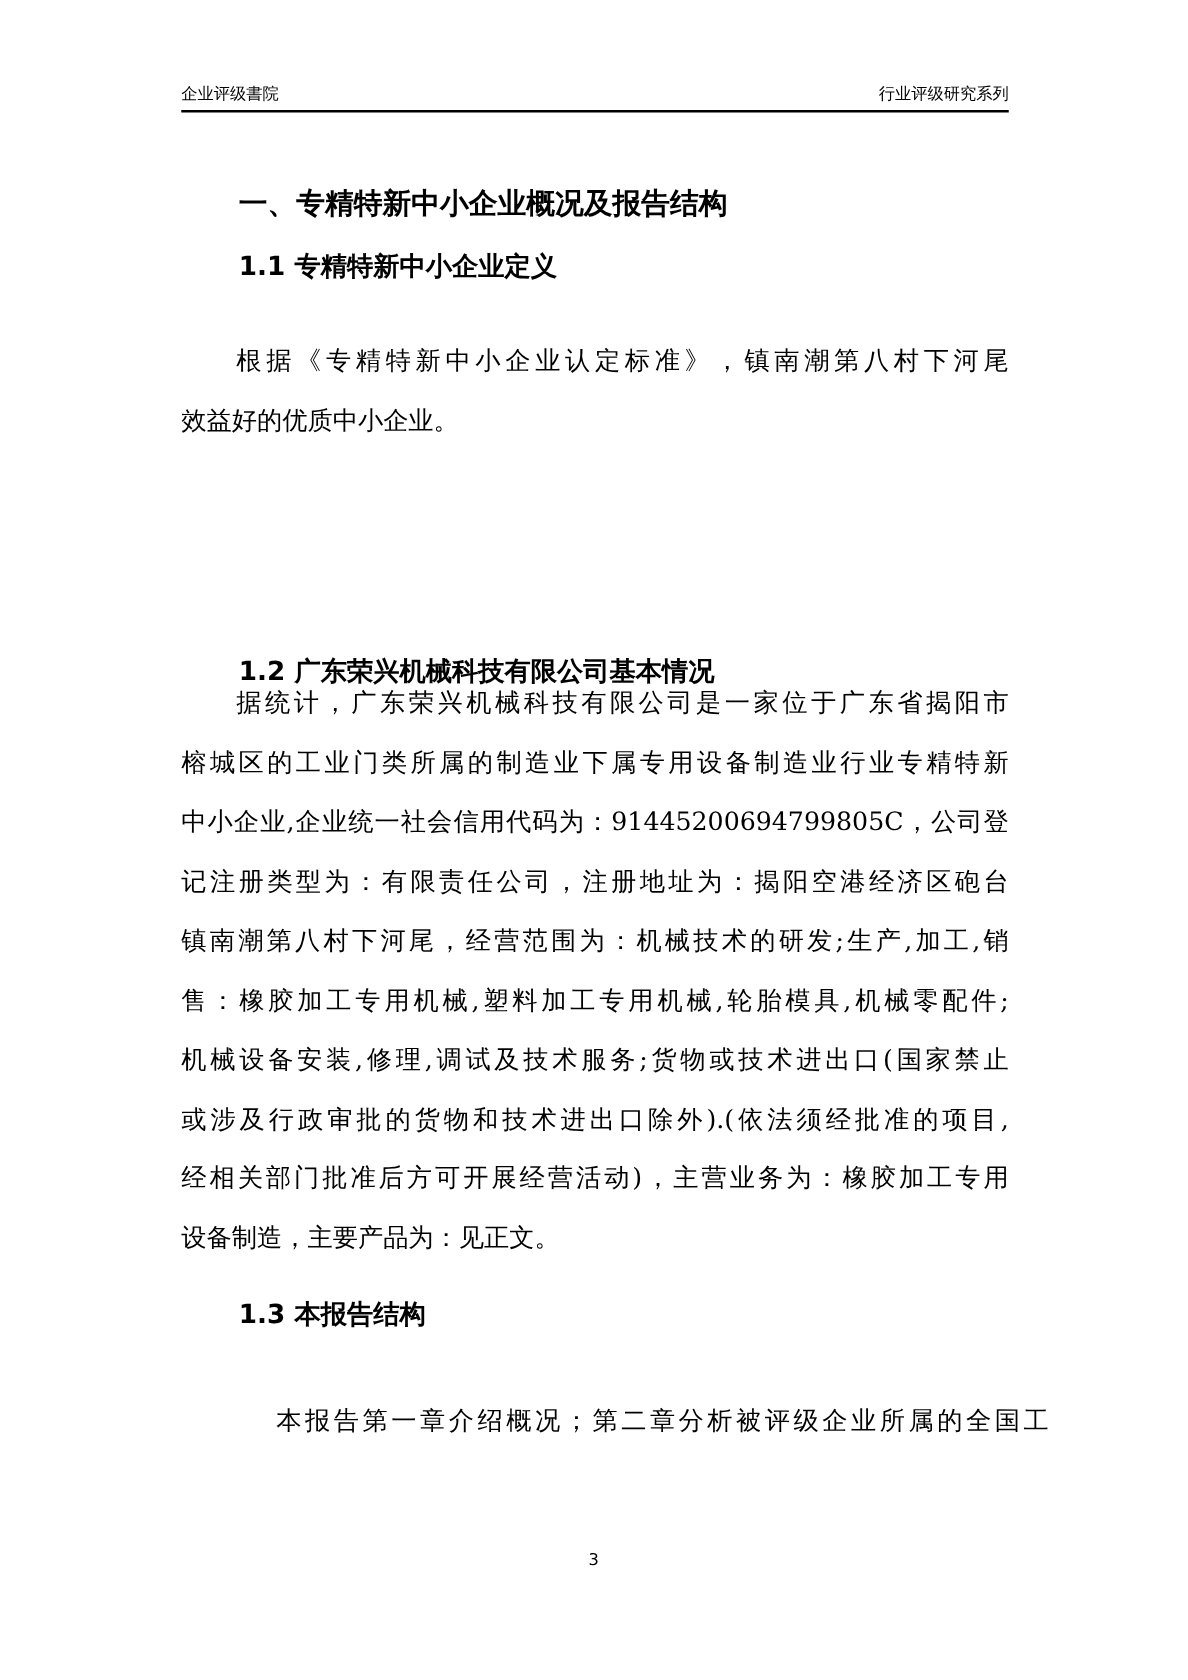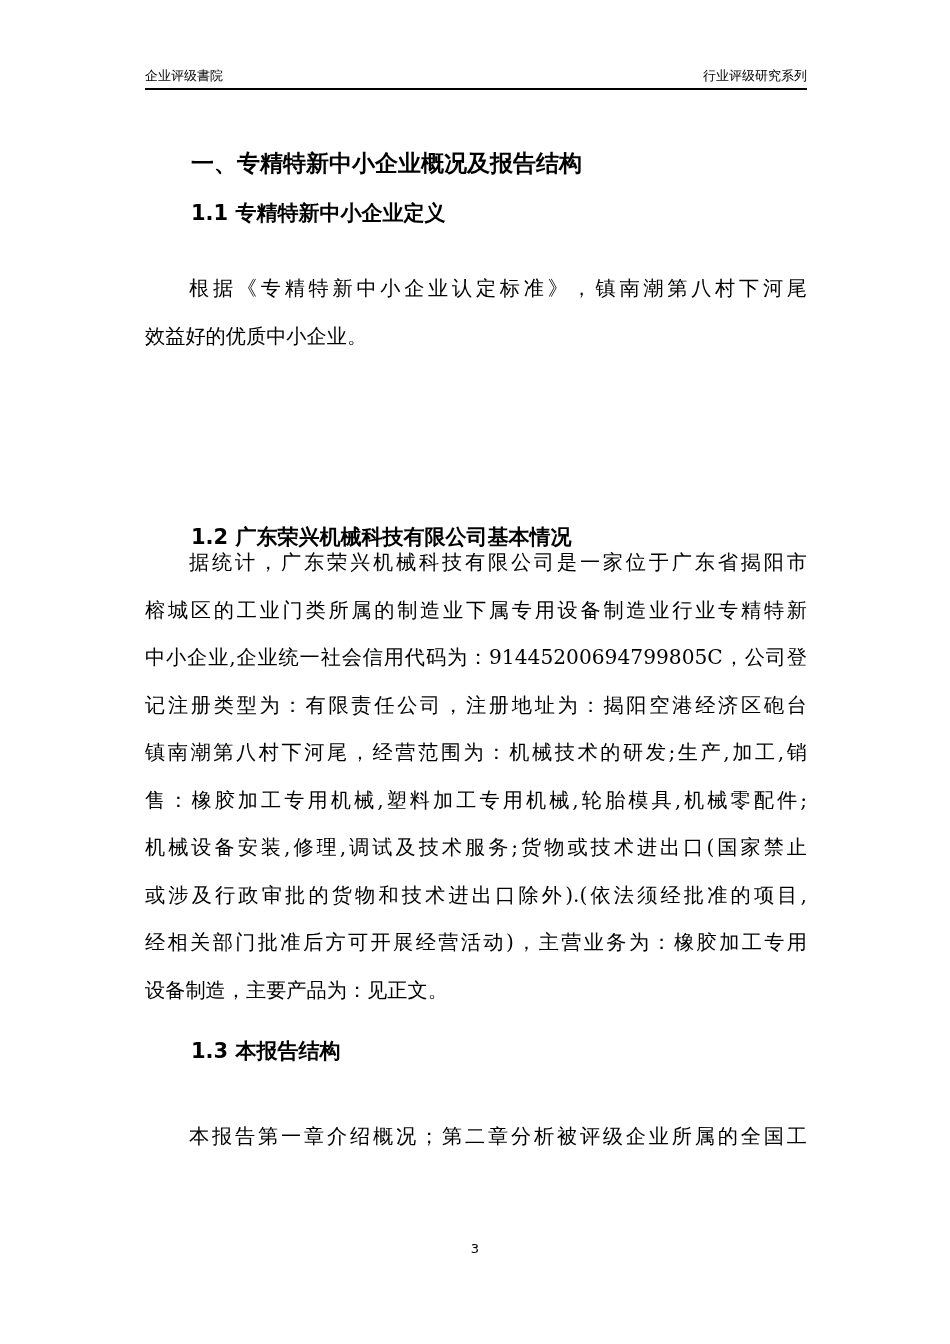--- a/index.html
+++ b/index.html
@@ -103,17 +103,17 @@
   <span class="line">记注册类型为：有限责任公司，注册地址为：揭阳空港经济区砲台</span>
   <span class="line">镇南潮第八村下河尾，经营范围为：机械技术的研发;生产,加工,销</span>
   <span class="line">售：橡胶加工专用机械,塑料加工专用机械,轮胎模具,机械零配件;</span>
   <span class="line">机械设备安装,修理,调试及技术服务;货物或技术进出口(国家禁止</span>
   <span class="line">或涉及行政审批的货物和技术进出口除外).(依法须经批准的项目,</span>
   <span class="line">经相关部门批准后方可开展经营活动)，主营业务为：橡胶加工专用</span>
   <span class="line last">设备制造，主要产品为：见正文。</span>
 </div>
 
 <div class="h2" style="top:1036px;">1.3 本报告结构</div>
-<div class="para" style="top:1113px;">
+<div class="para" style="top:1113px;margin-left:32px;">
   <span class="line indent">本报告第一章介绍概况；第二章分析被评级企业所属的全国工</span>
 </div>
 
 <div class="page-number">3</div>
 
 </body></html>

